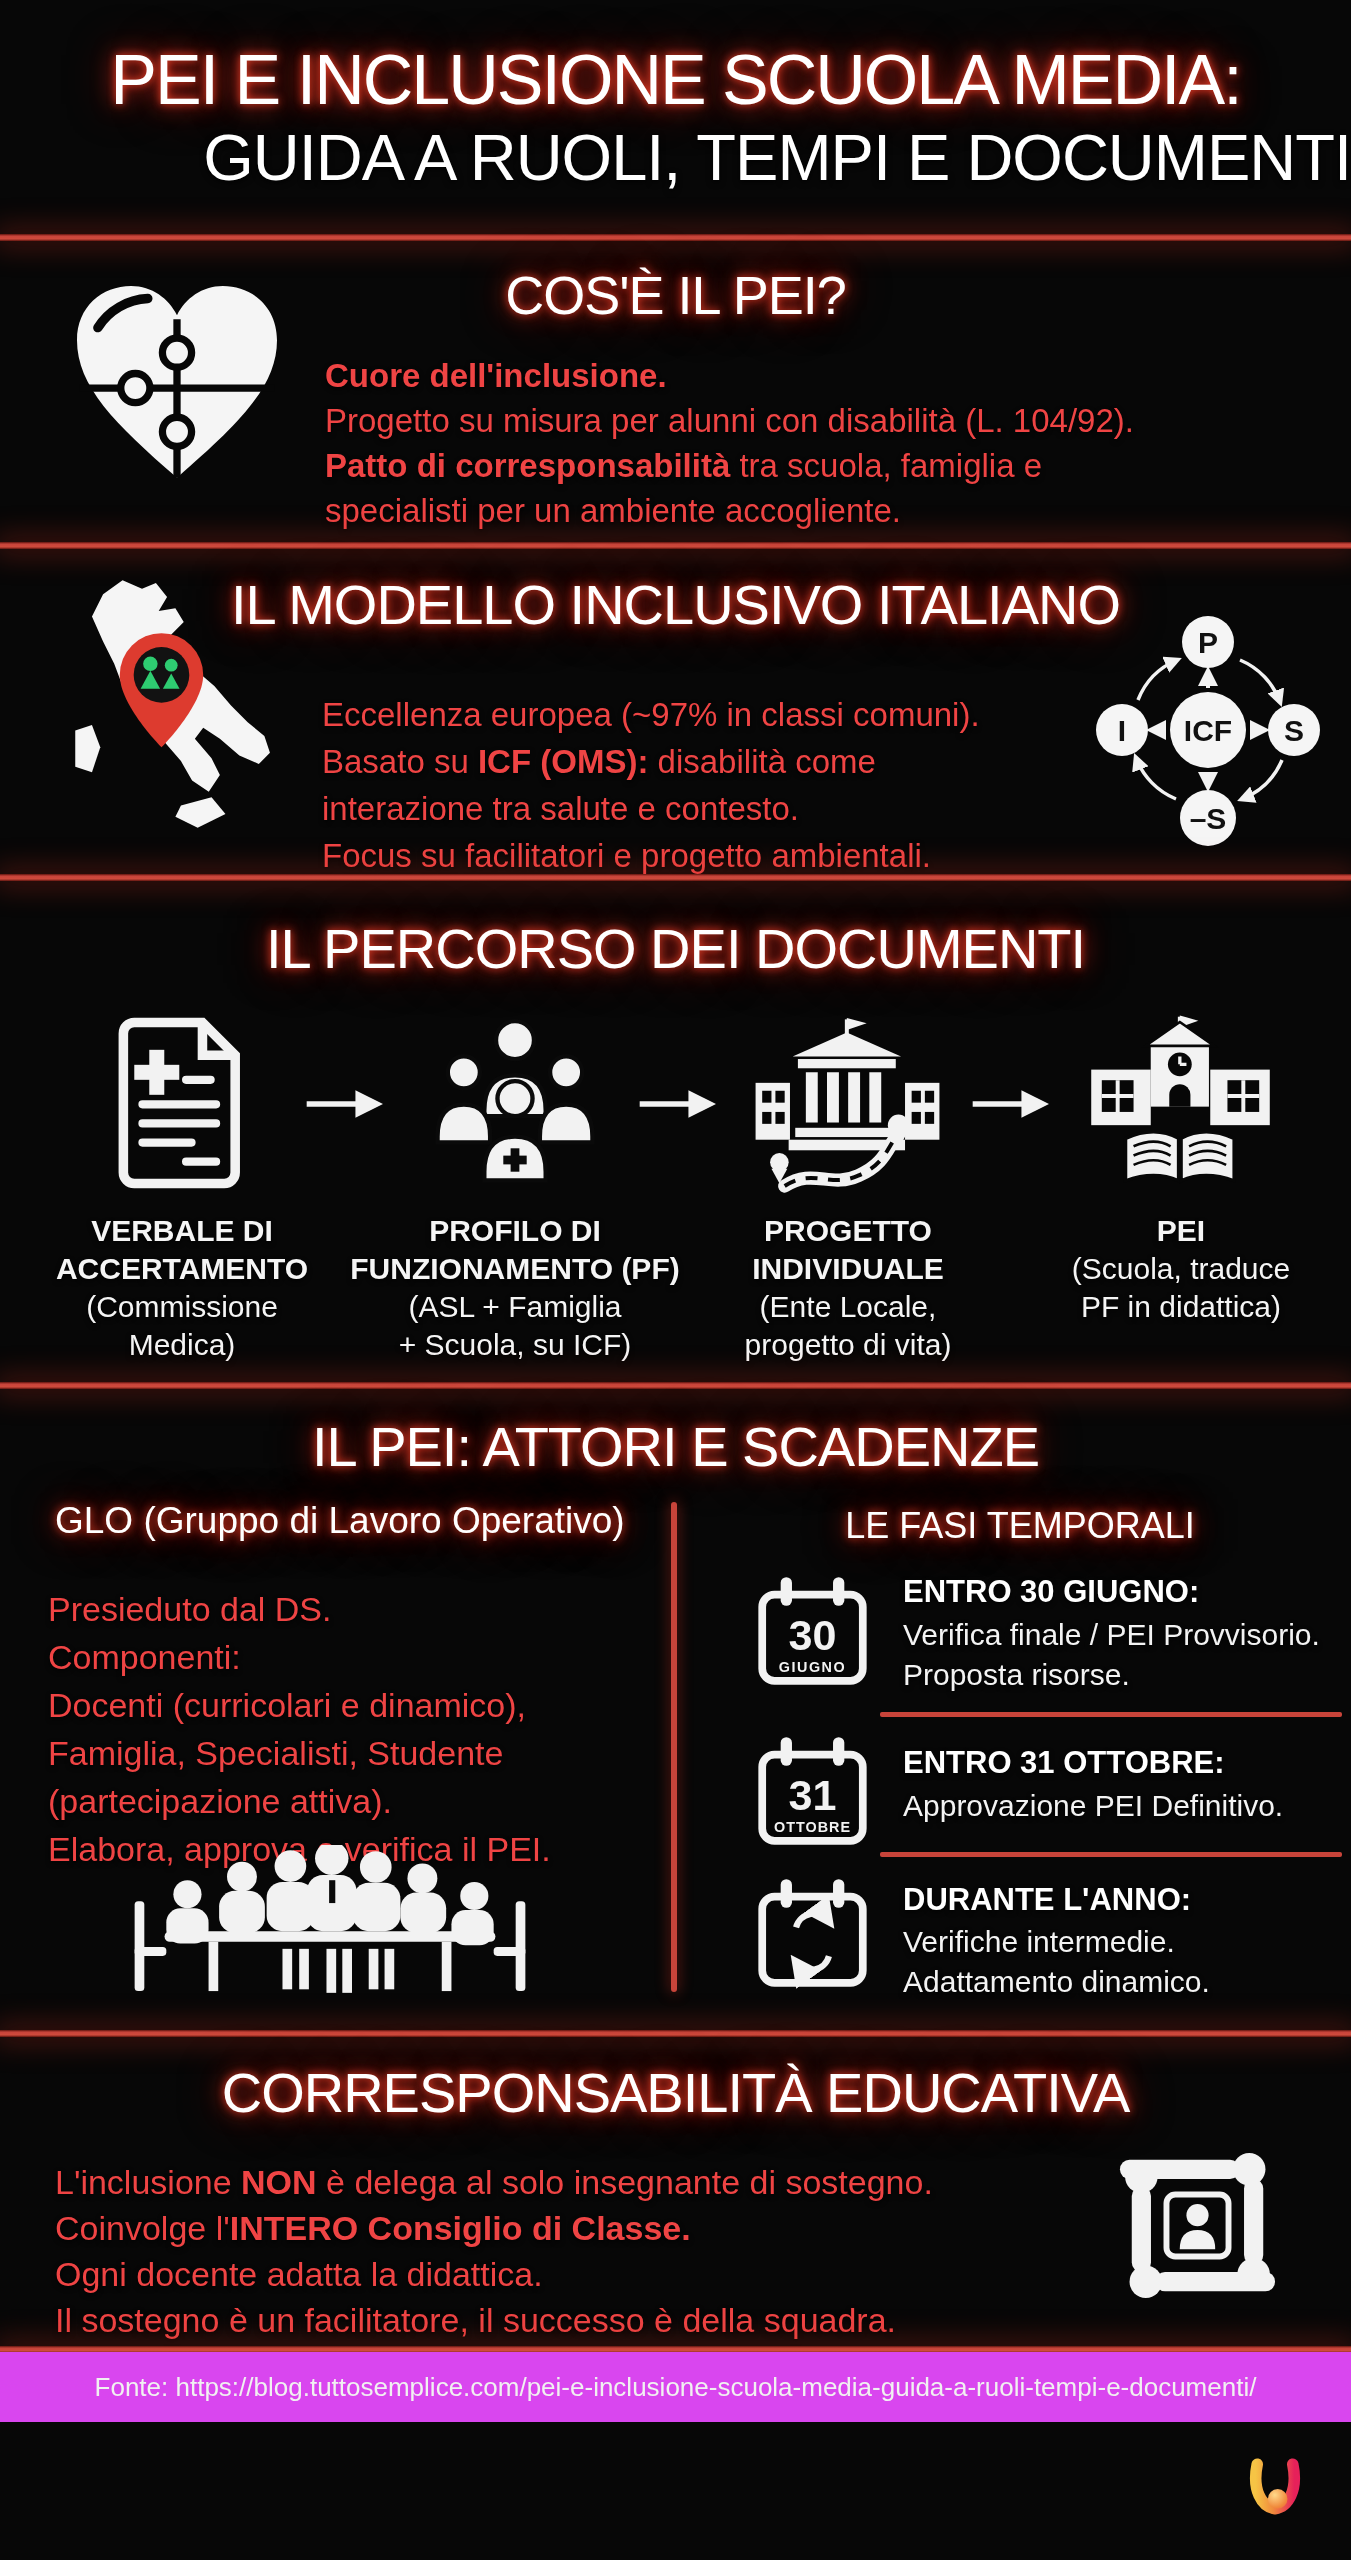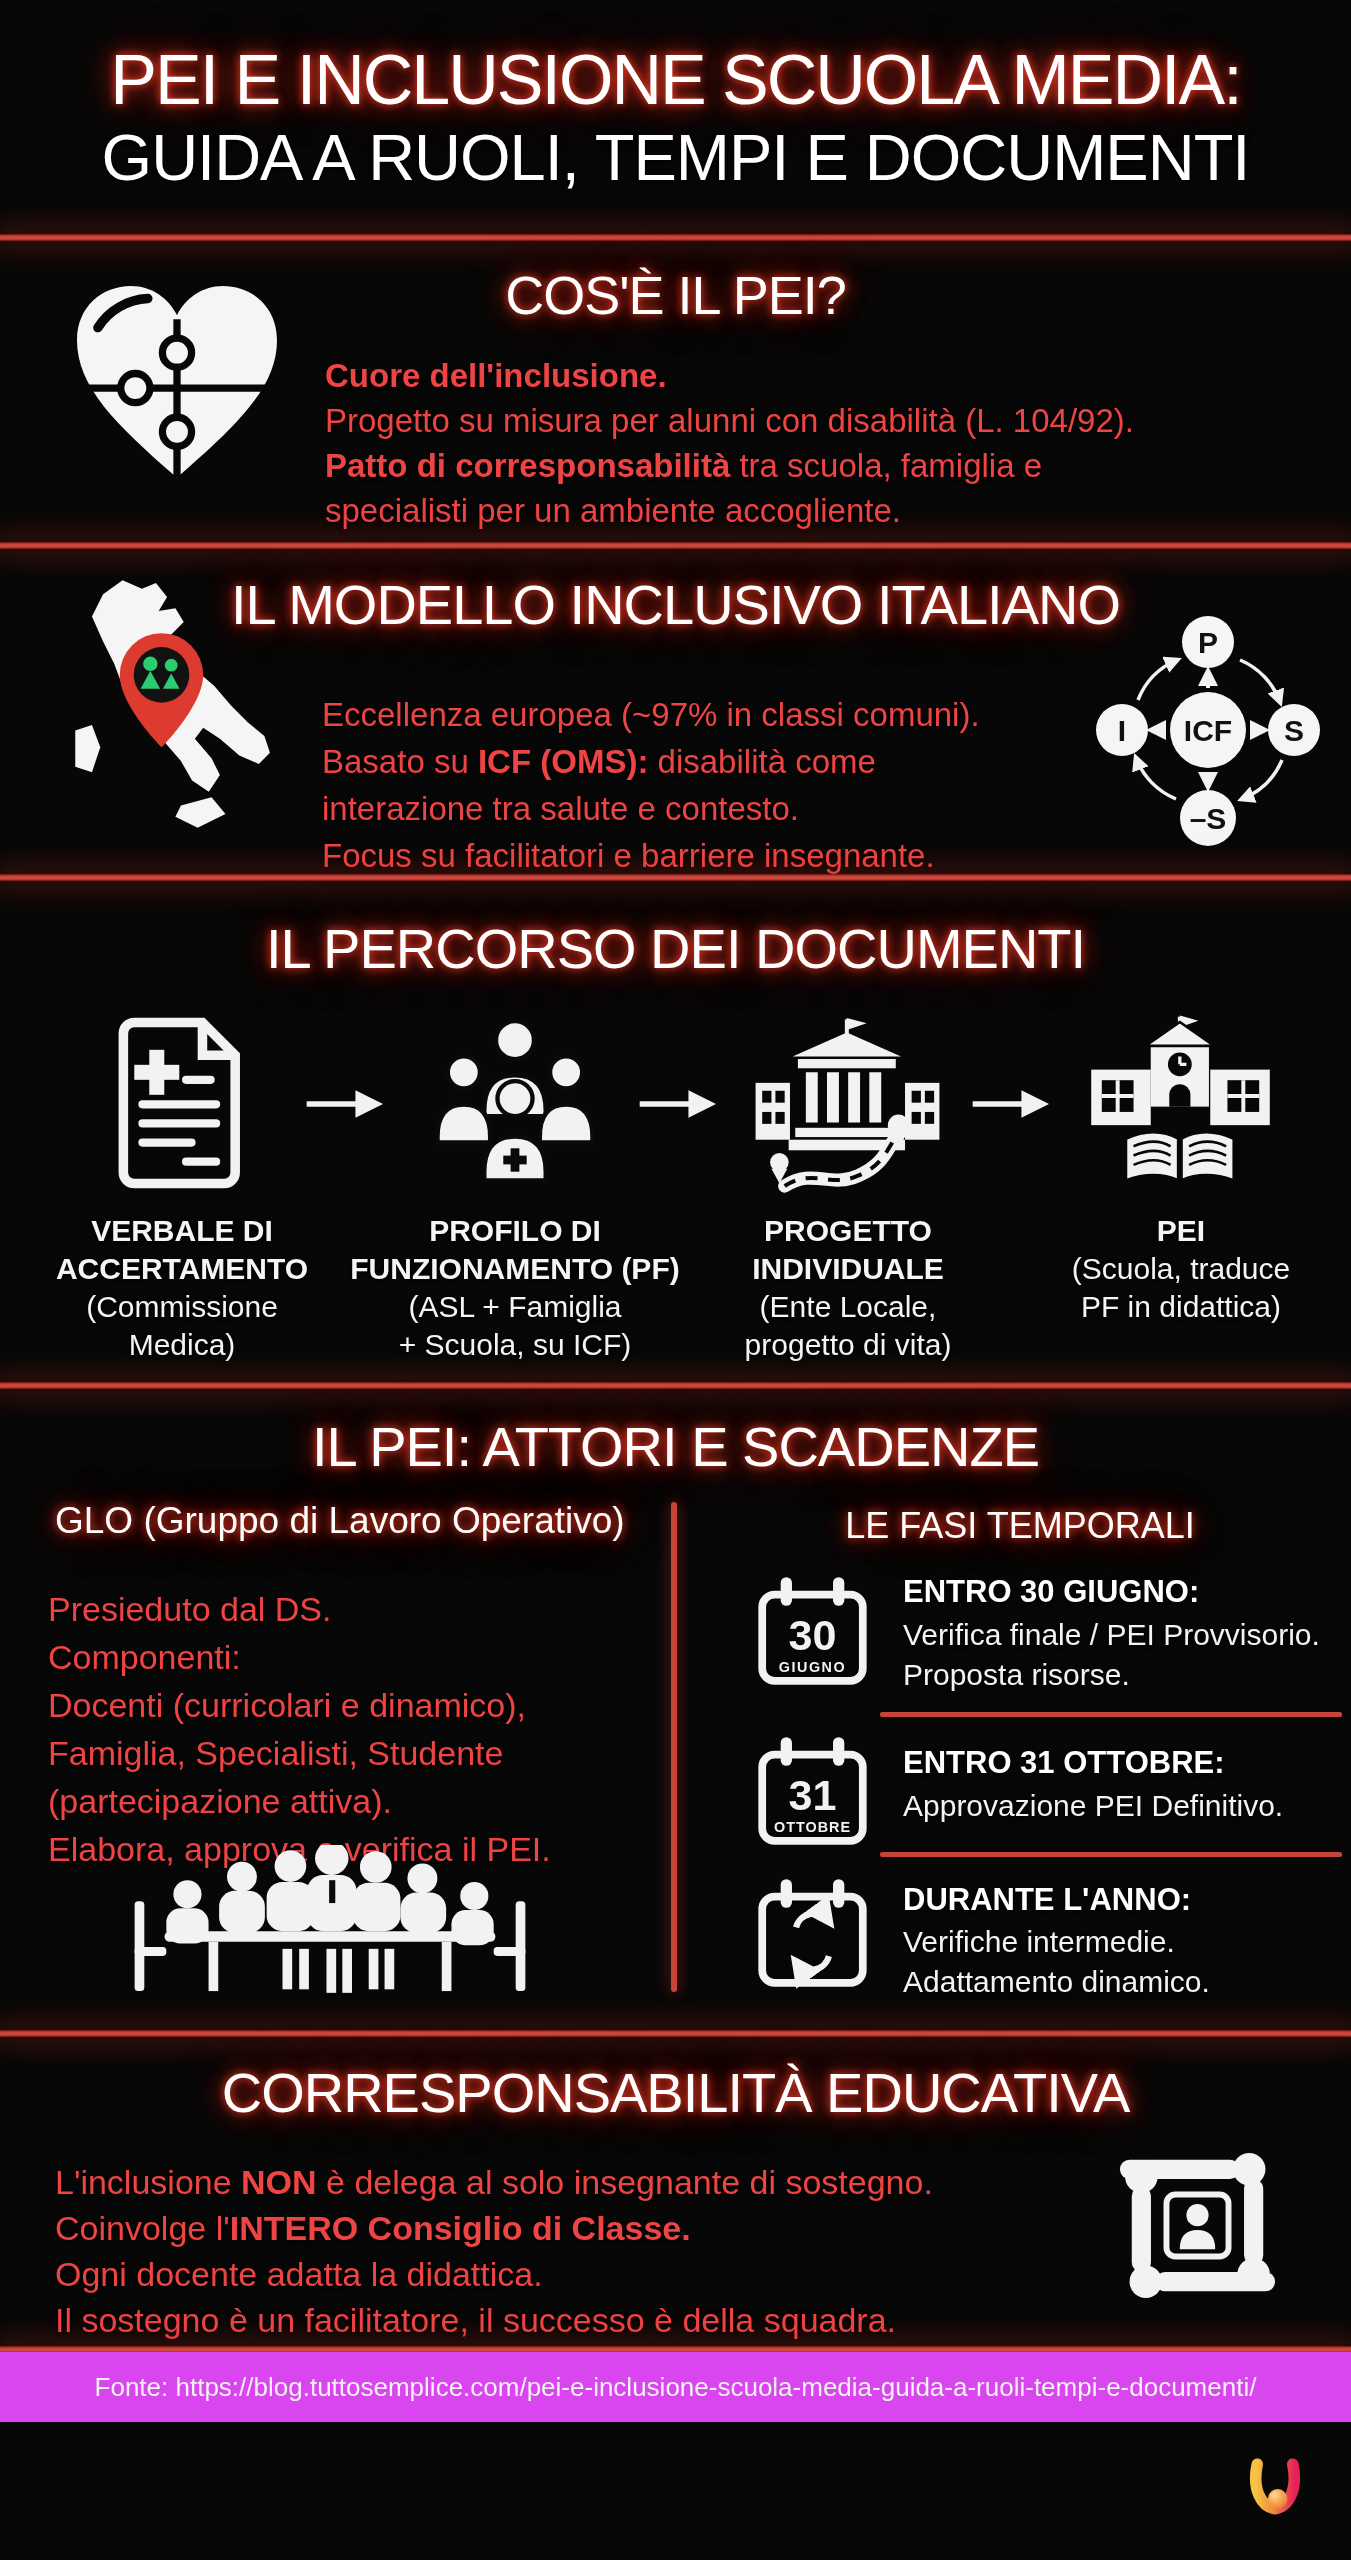--- a/index.html
+++ b/index.html
@@ -34,21 +34,21 @@
 
   <svg width="0" height="0" style="position:absolute" aria-hidden="true">
     <defs>
       <marker id="arw" viewBox="0 0 10 10" refX="7" refY="5" markerWidth="5" markerHeight="5" orient="auto-start-reverse">
         <path d="M0,0 L10,5 L0,10 z" fill="#f2f2f2"></path>
       </marker>
     </defs>
   </svg>
 
   <div class="abs ctr ttl glow" style="top:40px;font-size:70px;letter-spacing:-2px;">PEI E INCLUSIONE SCUOLA MEDIA:</div>
-  <div class="abs ctr ttl softsh" style="top:120px;font-size:65px;">GUIDA A RUOLI, TEMPI E DOCUMENTI</div>
+  <div class="abs ctr ttl softsh" style="top:120px;font-size:65px;text-align:right;">GUIDA A RUOLI, TEMPI E DOCUMENTI</div>
 
   <div class="divider" style="top:234px;"></div>
 
   <svg class="abs" style="left:52px;top:266px;" width="250" height="240" viewBox="0 0 120 112">
     <path d="M60,100 C30,74 12,56 12,34 C12,18 24,8 38,8 C48,8 56,14 60,22 C64,14 72,8 82,8 C96,8 108,18 108,34 C108,56 90,74 60,100 Z" fill="#f5f5f5"></path>
     <path d="M22,28 A30,30 0 0 1 46,14" stroke="#070707" stroke-width="4.5" fill="none" stroke-linecap="round"></path>
     <path d="M60,24 V100 M13,57 H107" stroke="#070707" stroke-width="3.5" fill="none"></path>
     <circle cx="40" cy="57" r="7" fill="#f5f5f5" stroke="#070707" stroke-width="3.5"></circle>
     <circle cx="60" cy="40" r="7" fill="#f5f5f5" stroke="#070707" stroke-width="3.5"></circle>
     <circle cx="60" cy="78" r="7" fill="#f5f5f5" stroke="#070707" stroke-width="3.5"></circle>
@@ -72,21 +72,21 @@
     <circle cx="44" cy="33" r="2.6" fill="#2ecc71"></circle>
     <path d="M40.5,42 l3.5,-6.5 l3.5,6.5 z" fill="#2ecc71"></path>
     <circle cx="51.5" cy="33.5" r="2.3" fill="#2ecc71"></circle>
     <path d="M48.5,42 l3,-5.5 l3,5.5 z" fill="#2ecc71"></path>
   </svg>
   <div class="abs ctr ttl glow" style="top:572px;font-size:56px;">IL MODELLO INCLUSIVO ITALIANO</div>
   <div class="abs body-txt" style="left:322px;top:668px;width:770px;line-height:47px;">
     <div>Eccellenza europea (~97% in classi comuni).</div>
     <div><span>Basato su </span><span class="bld">ICF (OMS):</span><span> disabilità come</span></div>
     <div>interazione tra salute e contesto.</div>
-    <div>Focus su facilitatori e barriere insegnante.</div>
+    <div>Focus su facilitatori e progetto ambientali.</div>
   </div>
   <svg class="abs" style="left:1082px;top:600px;" width="252" height="262" viewBox="0 0 252 262">
     <path d="M158,60 A72,72 0 0 1 198,102" stroke="#f2f2f2" stroke-width="3.5" fill="none" marker-end="url(#arw)"></path>
     <path d="M200,160 A72,72 0 0 1 160,199" stroke="#f2f2f2" stroke-width="3.5" fill="none" marker-end="url(#arw)"></path>
     <path d="M94,199 A72,72 0 0 1 54,158" stroke="#f2f2f2" stroke-width="3.5" fill="none" marker-end="url(#arw)"></path>
     <path d="M56,100 A72,72 0 0 1 95,60" stroke="#f2f2f2" stroke-width="3.5" fill="none" marker-end="url(#arw)"></path>
     <line x1="126" y1="88" x2="126" y2="72" stroke="#f2f2f2" stroke-width="4" marker-end="url(#arw)"></line>
     <line x1="84" y1="130" x2="70" y2="130" stroke="#f2f2f2" stroke-width="4" marker-end="url(#arw)"></line>
     <line x1="168" y1="130" x2="182" y2="130" stroke="#f2f2f2" stroke-width="4" marker-end="url(#arw)"></line>
     <line x1="126" y1="172" x2="126" y2="186" stroke="#f2f2f2" stroke-width="4" marker-end="url(#arw)"></line>

